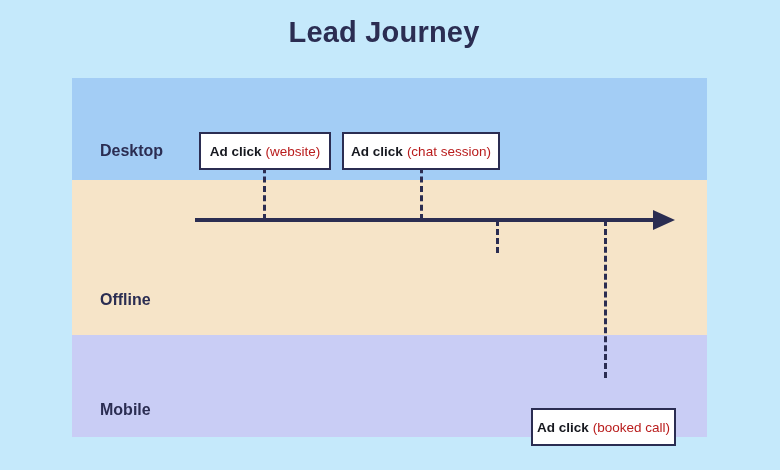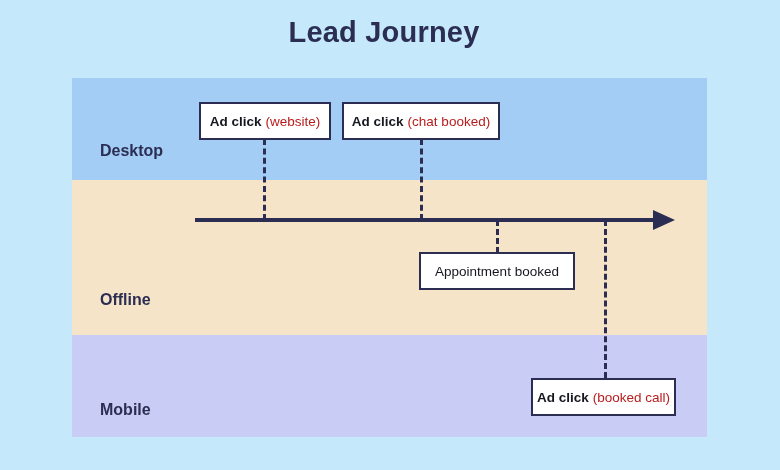--- a/index.html
+++ b/index.html
@@ -101,20 +101,21 @@
     position: absolute;
     box-sizing: border-box;
     background: #ffffff;
     border: 2px solid #2b2d52;
     display: flex;
     align-items: center;
     justify-content: center;
     font-size: 13.5px;
     white-space: nowrap;
     padding: 12px 12px;
+    margin-top: 30px;
   }
   .callout .primary {
     color: #16181f;
     font-weight: bold;
   }
   .callout .secondary {
     color: #b91c1c;
     font-weight: normal;
     margin-left: 4px;
   }
@@ -153,25 +154,22 @@
   <div class="connector conn-appt"></div>
   <div class="connector conn-phone"></div>
 
   <div class="callout callout-website">
     <span class="primary">Ad click</span>
     <span class="secondary">(website)</span>
   </div>
 
   <div class="callout callout-chat">
     <span class="primary">Ad click</span>
-    <span class="secondary">(chat booked)</span>
+    <span class="secondary">(chat session)</span>
   </div>
 
-  <div class="callout callout-appt">
-    <span class="plain">Appointment booked</span>
-  </div>
 
   <div class="callout callout-phone">
     <span class="primary">Ad click</span>
     <span class="secondary">(booked call)</span>
   </div>
 
 </div>
 
 </body></html>

